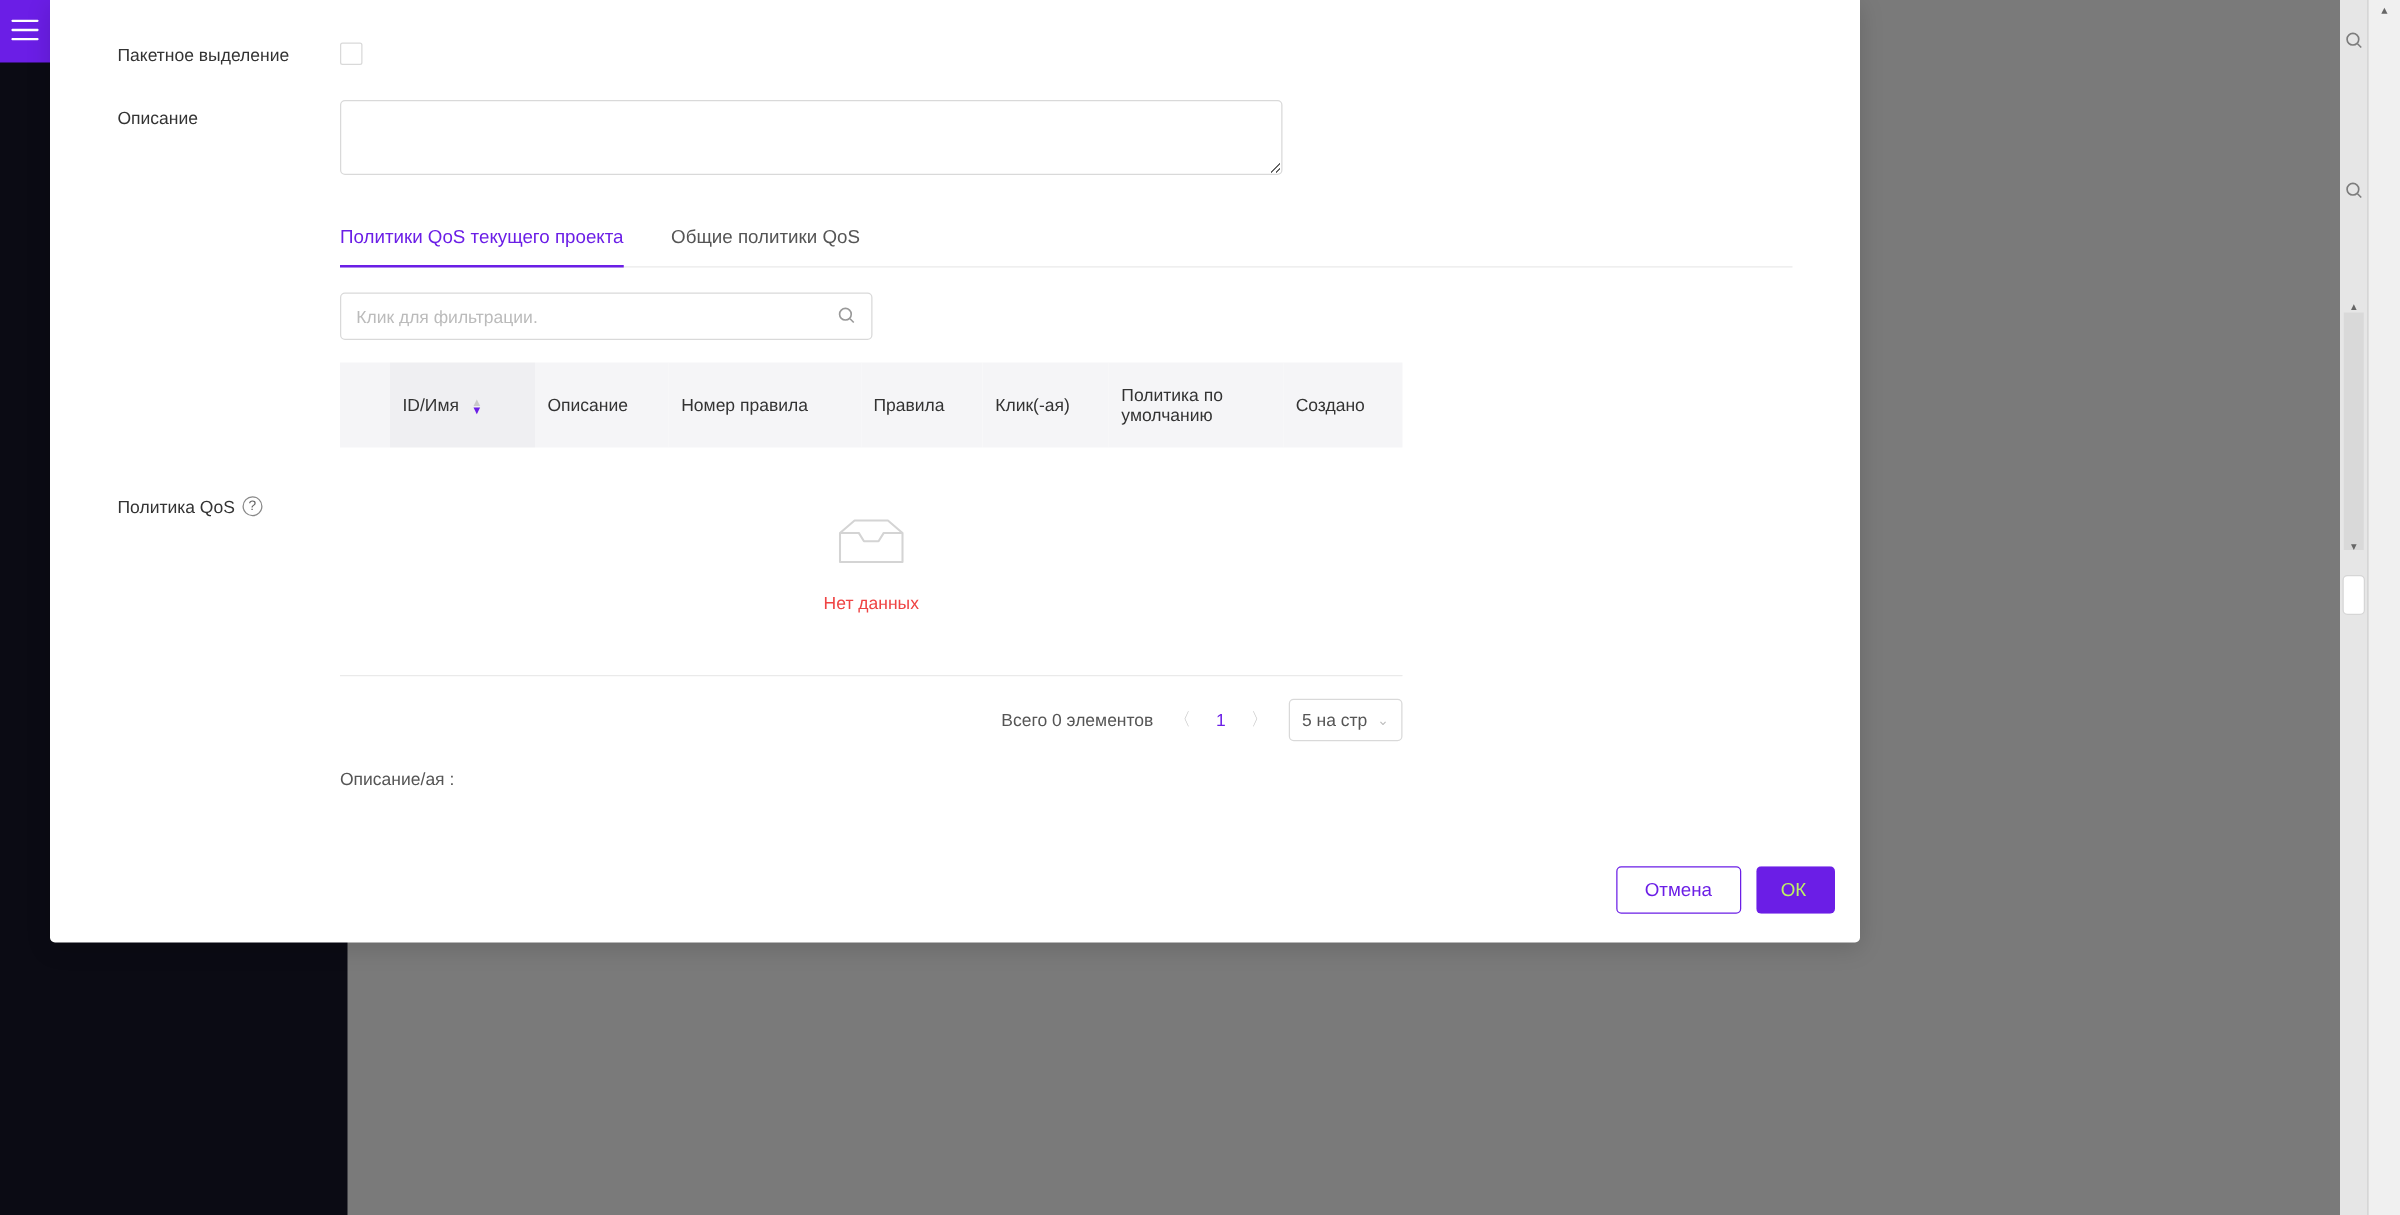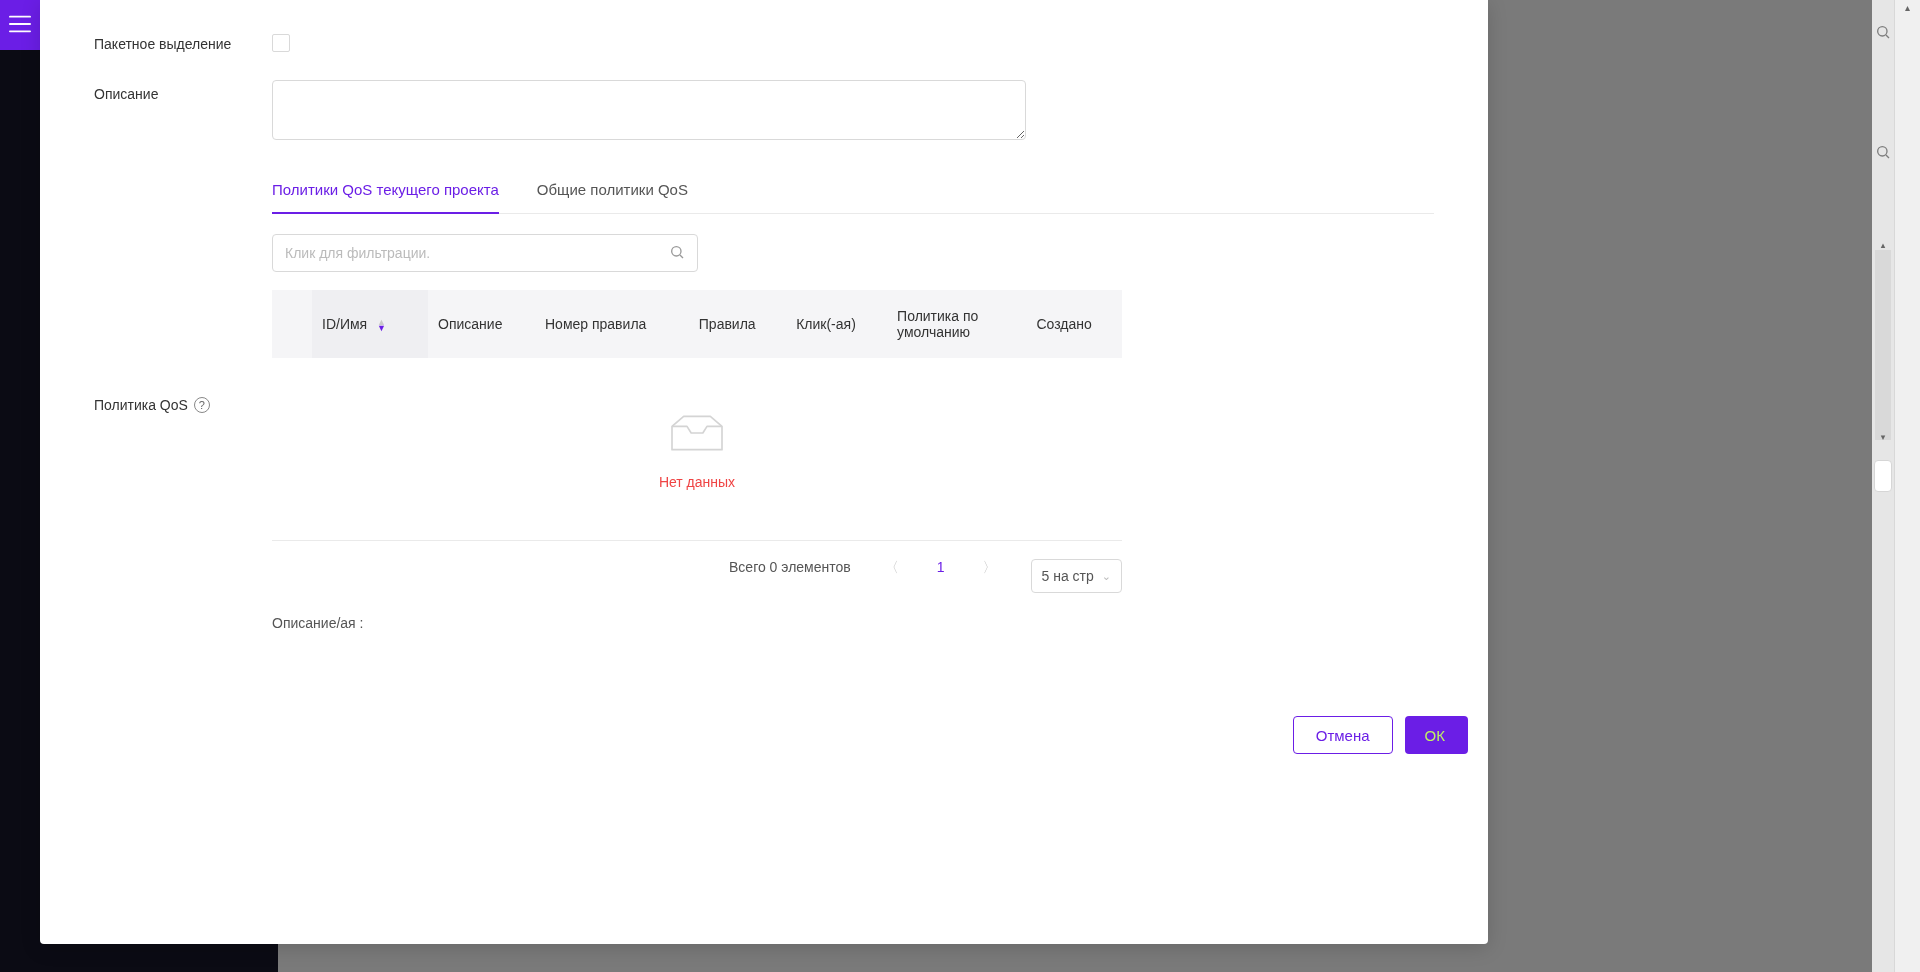--- a/index.html
+++ b/index.html
@@ -61,35 +61,35 @@
   .right-col2 .input-stub {
     position: absolute; top: 460px; right: 2px; width: 18px; height: 32px;
     border: 1px solid #d6d6d6; border-radius: 4px; background: #fff;
   }
 
   
   .modal {
     position: absolute;
     top: 0; left: 40px;
     width: 1448px;
-    height: 944px;
+    height: 754px;
     background: #fff;
     border-radius: 0 0 4px 4px;
     box-shadow: 0 4px 20px rgba(0,0,0,0.15);
     overflow: hidden;
   }
   .modal-body {
     padding: 30px 54px 0 54px;
     height: 692px;
     overflow: auto;
   }
   .modal-footer {
     height: 62px;
     border-top: 1px solid transparent;
-    display: flex; align-items: flex-end; justify-content: flex-end;
+    display: flex; align-items: flex-start; justify-content: flex-end;
     padding: 0 20px;
     gap: 12px;
   }
 
   .form-row {
     display: flex;
     margin-bottom: 28px;
   }
   .form-label {
     width: 178px;
@@ -175,22 +175,22 @@
     padding: 50px 0 40px 0;
     text-align: center;
     color: #ef4444;
   }
   .empty svg { width: 68px; height: 50px; display: block; margin: 0 auto 16px auto; }
 
   .table-divider { width: 850px; border-top: 1px solid #eaeaea; margin-top: 10px; }
 
   .pager {
     width: 850px;
-    display: flex; justify-content: flex-end;
-    gap: 30px; padding: 18px 0 4px 0;
+    display: flex; align-items: center; justify-content: flex-end;
+    gap: 12px; padding: 18px 0 4px 0;
     font-size: 14px; color: #555;
   }
   .pager .arrow { color: #c9c9c9; cursor: pointer; padding: 0 4px; font-size: 14px; }
   .pager .page-num { color: #6b1ee6; padding: 0 4px; }
   .page-size {
     border: 1px solid #d9d9d9; border-radius: 4px;
     padding: 8px 10px; display: inline-flex; align-items: center; gap: 8px;
     cursor: pointer; color: #555;
   }
   .page-size .chev { color: #bbb; font-size: 11px; }

